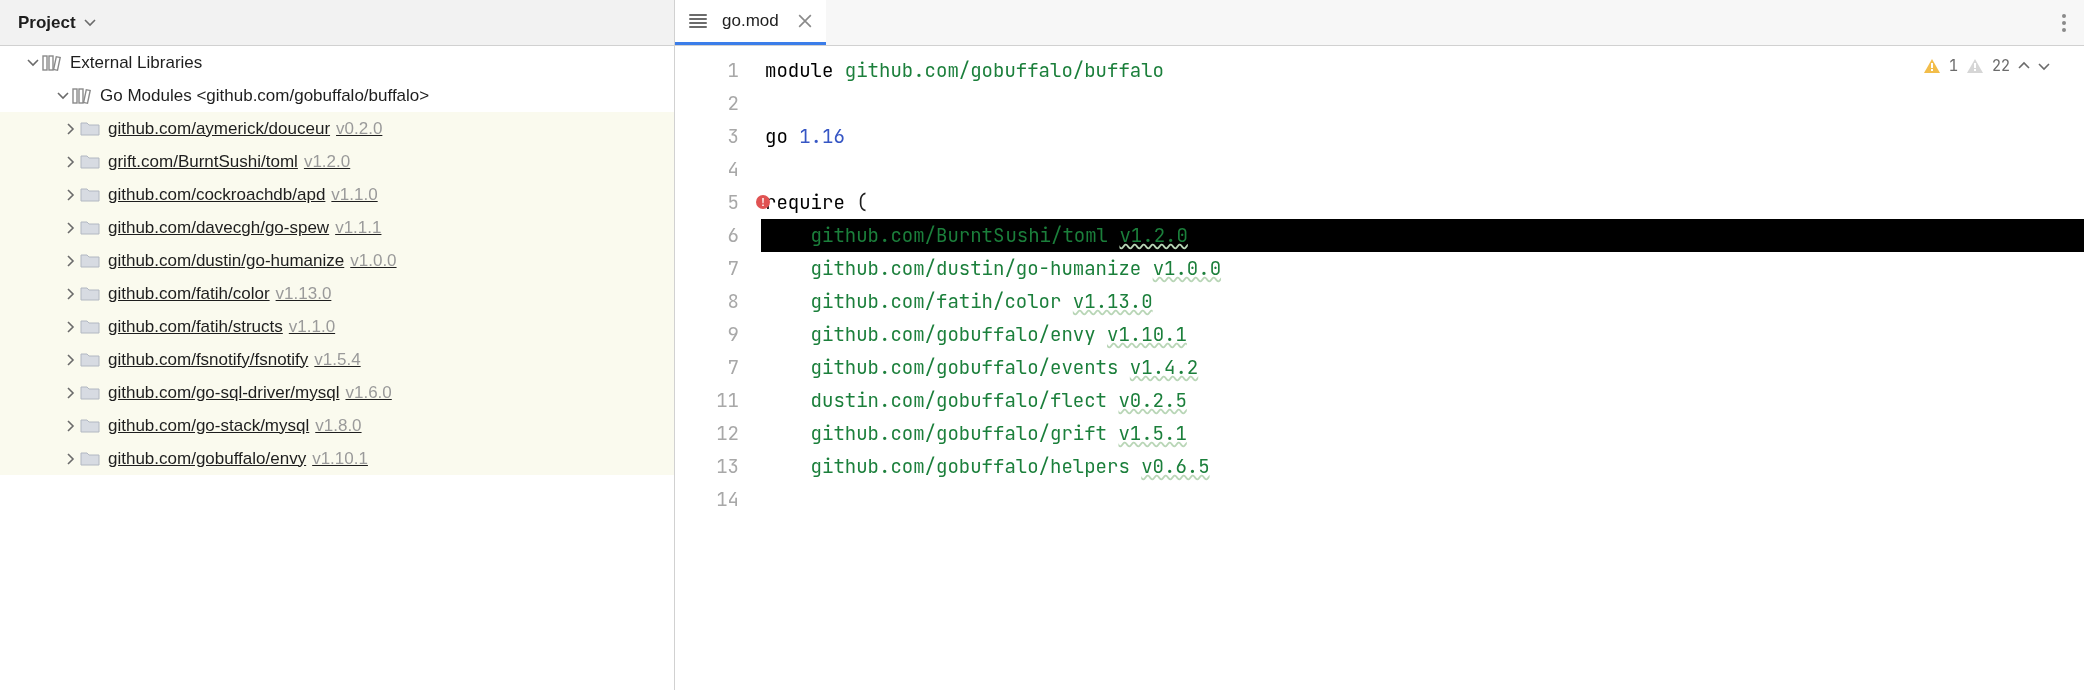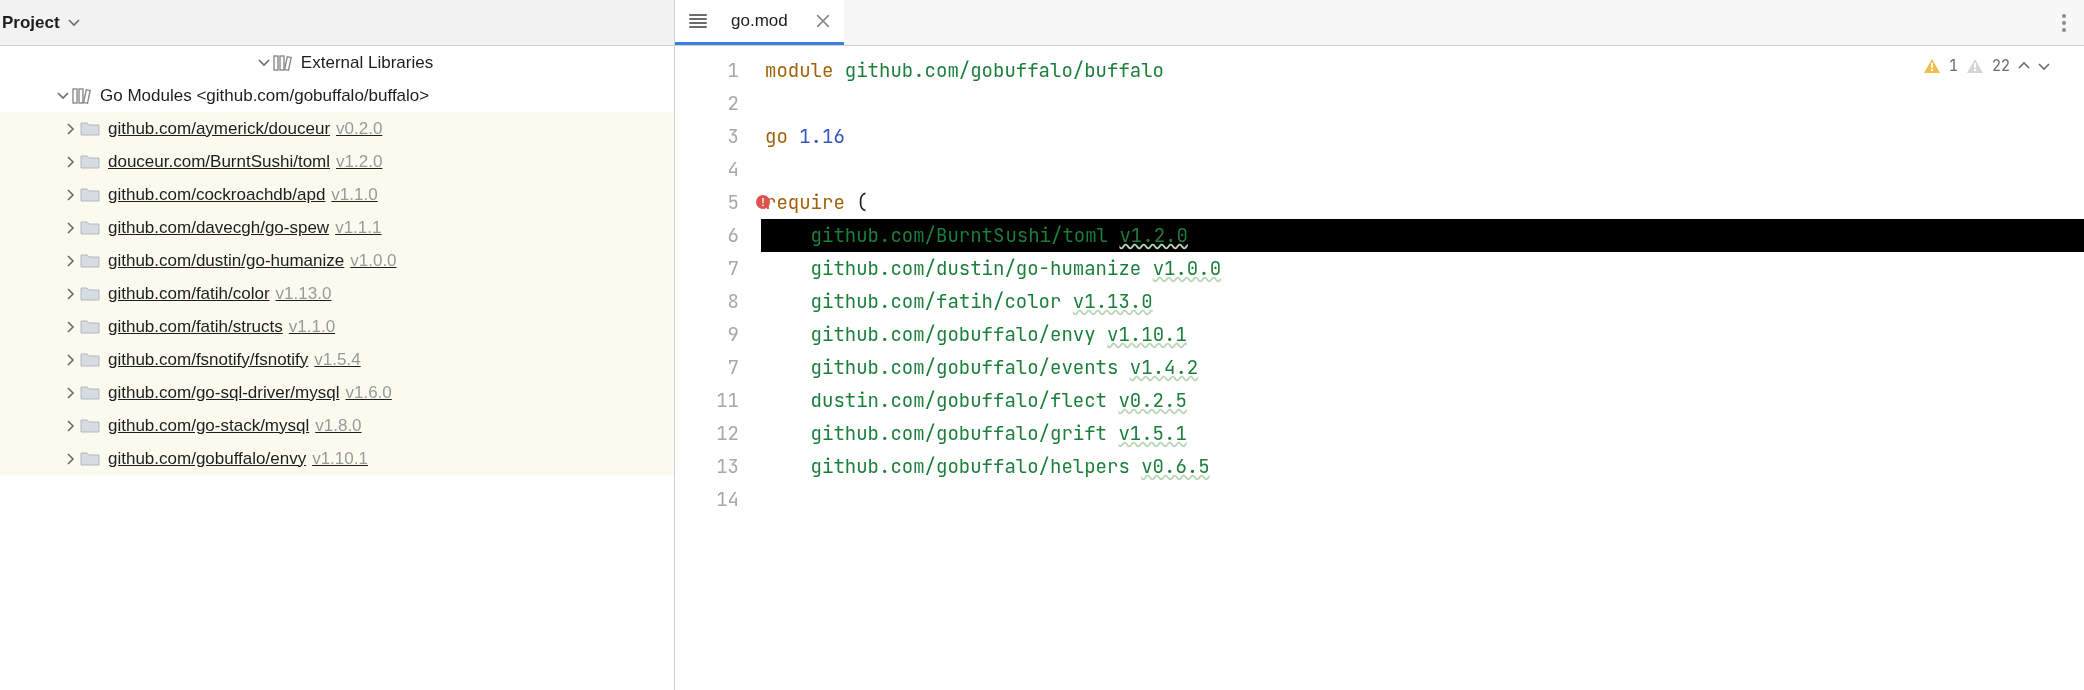--- a/index.html
+++ b/index.html
@@ -1,51 +1,51 @@
 <!DOCTYPE html>
 <html><head>
 <meta charset="utf-8">
 <style>
 * { margin: 0; padding: 0; box-sizing: border-box; }
 body { font-family: -apple-system, BlinkMacSystemFont, "Segoe UI", sans-serif; font-size: 13px; color: #1e1e1e; background: #fff; overflow: hidden; }
 .app { display: flex; flex-direction: column; width: 2084px; height: 690px; }
 .topbar { display: flex; height: 46px; border-bottom: 1px solid #d1d1d1; }
-.topbar-left { width: 675px; background: #f2f2f2; display: flex; align-items: center; padding: 0 2px; border-right: 1px solid #d1d1d1; }
+.topbar-left { width: 675px; background: #f2f2f2; display: flex; align-items: center; padding: 0 18px; border-right: 1px solid #d1d1d1; }
 .project-btn { display: flex; align-items: center; gap: 8px; font-size: 17px; font-weight: 600; color: #1e1e1e; }
 .chevron-down { width: 12px; height: 12px; }
 .topbar-right { flex: 1; display: flex; align-items: stretch; background: #f7f7f7; }
-.tab { display: flex; align-items: center; gap: 24px; padding: 0 14px; background: #fff; border-bottom: 3px solid #3b7de9; position: relative; }
+.tab { display: flex; align-items: center; gap: 15px; padding: 0 14px; background: #fff; border-bottom: 3px solid #3b7de9; position: relative; }
 .tab-icon { width: 18px; height: 14px; display: flex; flex-direction: column; justify-content: space-between; }
 .tab-icon span { height: 2px; background: #6b6b6b; border-radius: 1px; }
 .tab-label { font-size: 17px; color: #1e1e1e; }
 .tab-close { width: 14px; height: 14px; color: #8a8a8a; margin-left: 4px; }
 .topbar-spacer { flex: 1; }
 .topbar-menu { display: flex; align-items: center; padding: 0 18px; }
 .vdots { display: flex; flex-direction: column; gap: 3px; }
 .vdots span { width: 4px; height: 4px; background: #8a8a8a; border-radius: 50%; }
 .main { flex: 1; display: flex; overflow: hidden; }
 .sidebar { width: 675px; border-right: 1px solid #d1d1d1; overflow-y: auto; background: #fff; }
 .tree-row { display: flex; align-items: center; height: 33px; font-size: 17px; white-space: nowrap; }
 .tree-row.highlight { background: #fafaee; text-decoration: underline; }
 .caret { width: 18px; height: 18px; display: flex; align-items: center; justify-content: center; flex-shrink: 0; }
 .caret svg { width: 12px; height: 12px; }
 .lib-icon { width: 22px; height: 18px; margin-right: 6px; flex-shrink: 0; }
 .folder-icon { width: 20px; height: 16px; margin-right: 8px; flex-shrink: 0; fill: #c9ced6; }
 .tree-text { color: #1e1e1e; }
 .tree-ver { color: #9a9a9a; margin-left: 6px; }
-.lvl0 { padding-left: 14px; justify-content: center; }
+.lvl0 { padding-left: 24px; }
 .lvl1 { padding-left: 54px; }
 .lvl2 { padding-left: 62px; }
 .editor { flex: 1; display: flex; position: relative; font-family: "JetBrains Mono", Menlo, Consolas, monospace; font-size: 19px; }
 .gutter { width: 86px; text-align: right; color: #a8a8a8; padding-top: 8px; user-select: none; }
 .gutter div { height: 33px; line-height: 33px; padding-right: 22px; }
 .code { flex: 1; padding-top: 8px; position: relative; }
 .code-line { height: 33px; line-height: 33px; white-space: pre; padding-left: 4px; }
 .code-line.active { background: #000000; }
-.kw { color: #a16207; text-align: center; }
+.kw { color: #000000; text-align: center; }
 .str { color: #1b7f3b; }
 .num { color: #3656c4; }
 .ver { color: #1b7f3b; text-decoration: underline; text-decoration-style: wavy; text-decoration-color: #b9d6b7; }
 .caret-txt { border-left: 2px solid #000; margin-left: -1px; }
 .err-badge { position: absolute; width: 14px; height: 14px; background: #e05252; border-radius: 50%; color: #fff; font-size: 10px; font-weight: bold; display: flex; align-items: center; justify-content: center; left: -9px; top: 5px; }
 .inspections { position: absolute; top: 8px; right: 28px; display: flex; align-items: center; gap: 8px; font-size: 15px; color: #6b6b6b; background: rgba(255,255,255,0.85); padding: 2px 6px; }
 .warn-tri { width: 18px; height: 16px; }
 .up-down { width: 12px; height: 12px; }
 </style>
 </head>
@@ -128,21 +128,21 @@
           </div>
           <div class="tree-row lvl2 highlight">
             <span class="caret">
               <svg viewBox="0 0 12 12">
                 <path d="M3 1l5 5-5 5" stroke="#6b6b6b" stroke-width="1.6" fill="none"></path>
               </svg>
             </span>
             <svg class="folder-icon" viewBox="0 0 20 16">
               <path d="M1 2h6l2 2h10v10H1z" fill="#d7dbe2" stroke="#b2b8c2" stroke-width="1"></path>
             </svg>
-            <span class="tree-text">douceur.com/BurntSushi/toml</span>
+            <span class="tree-text">grift.com/BurntSushi/toml</span>
             <span class="tree-ver">v1.2.0</span>
           </div>
           <div class="tree-row lvl2 highlight">
             <span class="caret">
               <svg viewBox="0 0 12 12">
                 <path d="M3 1l5 5-5 5" stroke="#6b6b6b" stroke-width="1.6" fill="none"></path>
               </svg>
             </span>
             <svg class="folder-icon" viewBox="0 0 20 16">
               <path d="M1 2h6l2 2h10v10H1z" fill="#d7dbe2" stroke="#b2b8c2" stroke-width="1"></path>

